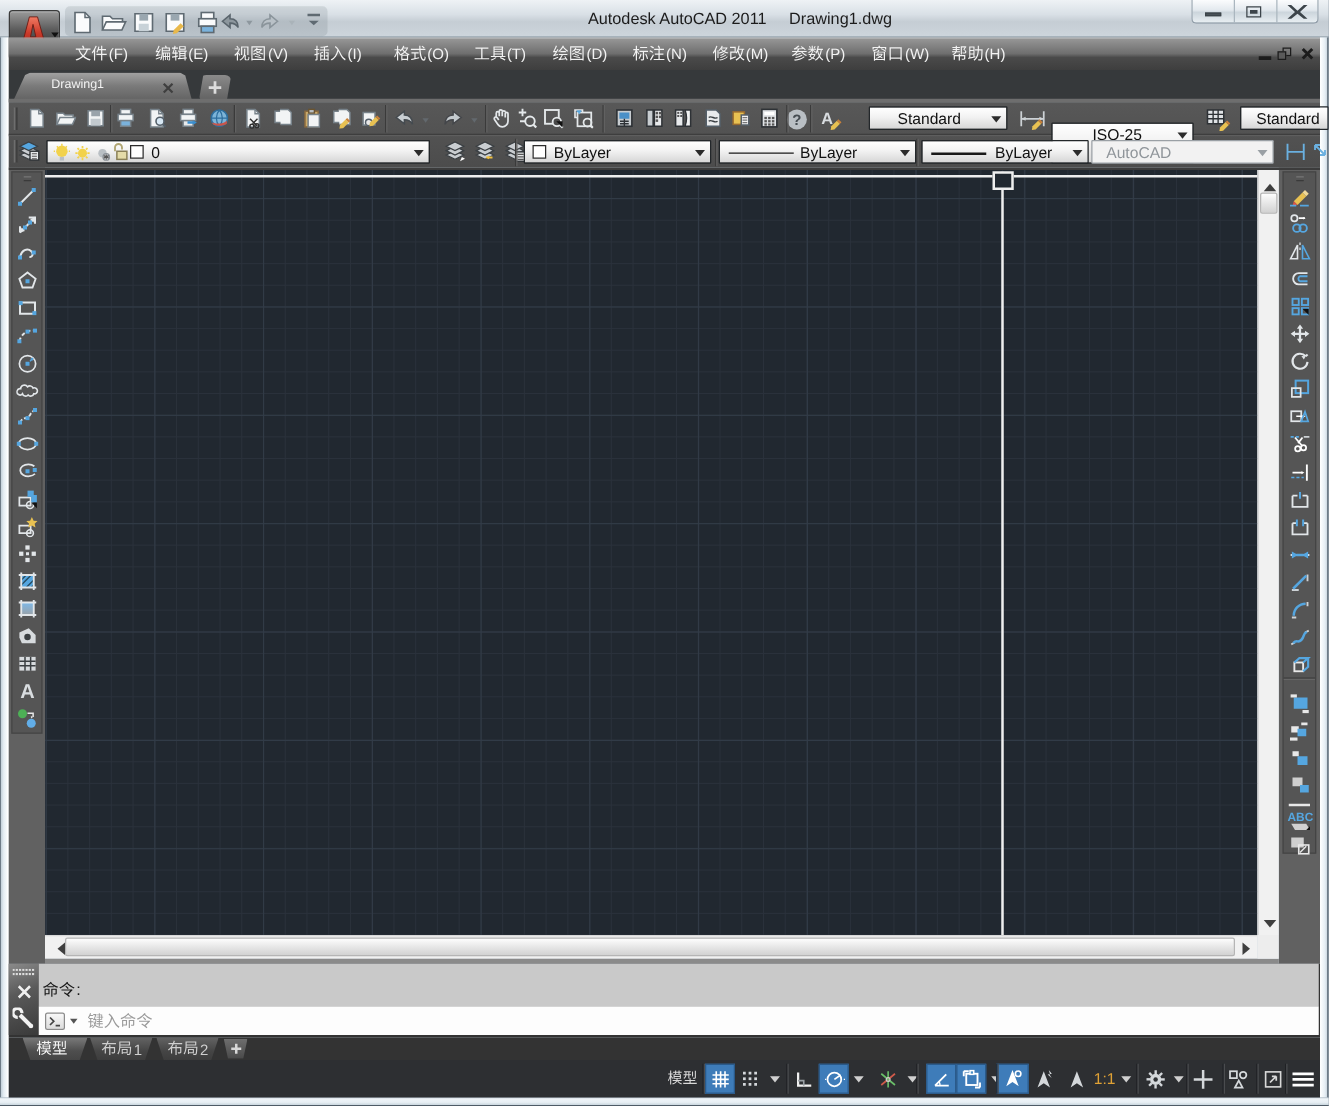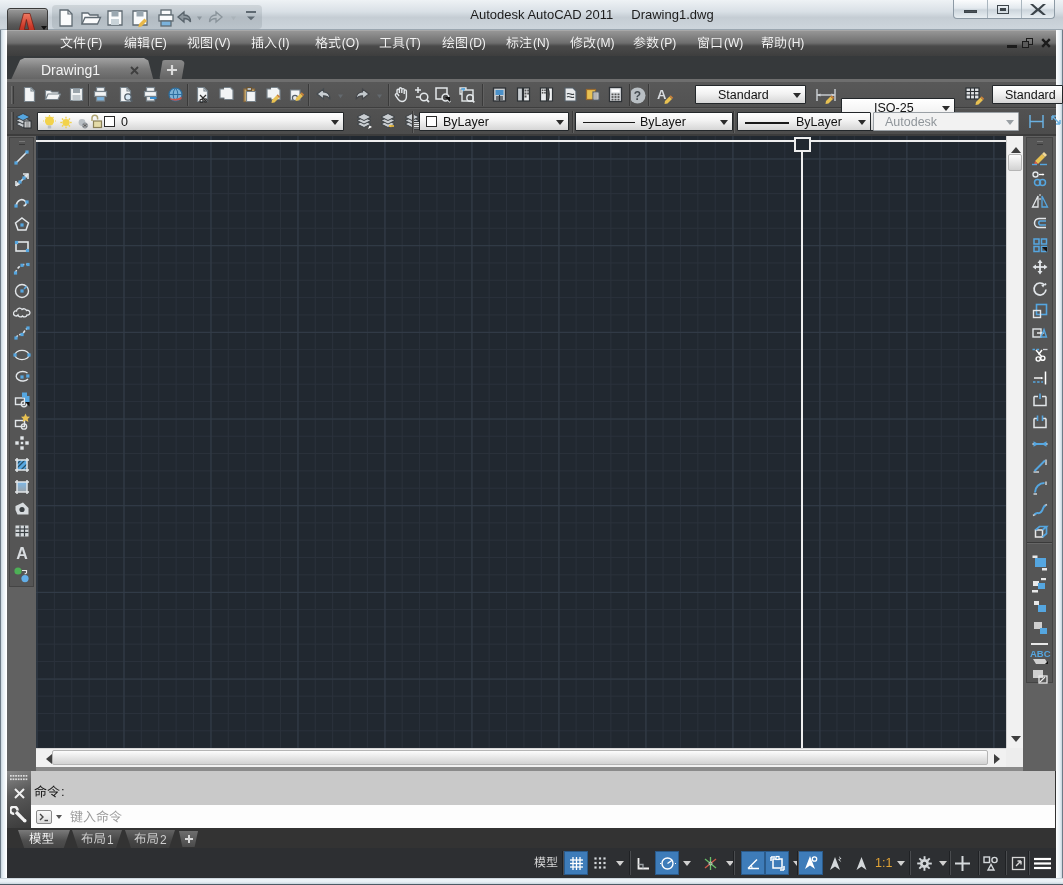--- a/index.html
+++ b/index.html
@@ -180,21 +180,21 @@
     <span style="margin-left:1px;">(H)</span>
   </div>
 <div class="ab" style="position:absolute;left:1007px;top:44.5px;width:10px;height:3px;background:#1c1c1c;"></div>
 <div class="ab" style="position:absolute;left:1026px;top:37.5px;width:7px;height:7px;border:1.8px solid #1c1c1c;"></div>
 <div class="ab" style="position:absolute;left:1022px;top:41px;width:7px;height:7px;border:1.8px solid #1c1c1c;background:#5a5a5a;"></div>
 <svg class="ab" style="left:1041px;top:37.5px;" width="10" height="10" viewBox="0 0 10 10">
     <path d="M1.2 1.2 L8.8 8.8 M8.8 1.2 L1.2 8.8" stroke="#1c1c1c" stroke-width="2.4"></path>
   </svg>
 <div class="ab" style="position:absolute;left:7px;top:56px;width:1049px;height:26px;background:#36393b;"></div>
 <div class="ab" style="position:absolute;left:10px;top:58px;width:144px;height:24px;background:linear-gradient(#a2a2a2,#7a7a7a 45%,#5f5f5f);clip-path:polygon(0% 100%,7% 8%,10% 0%,93% 0%,96% 10%,100% 100%);">
-<span style="position:absolute;left:31px;top:4px;font-size:14px;color:#f2f2f2;">Drawing1</span>
+<span style="position:absolute;left:31px;top:4px;font-size:10px;color:#f2f2f2;">Drawing1</span>
 <svg style="position:absolute;left:120px;top:8px;" width="9" height="9" viewBox="0 0 9 9">
       <path d="M1 1 L8 8 M8 1 L1 8" stroke="#3f3f3f" stroke-width="1.8"></path>
     </svg>
   </div>
 <div class="ab" style="position:absolute;left:159px;top:60px;width:26px;height:21px;background:linear-gradient(#8a8a8a,#606060);border-radius:6px 5px 5px 5px;clip-path:polygon(0% 100%,14% 0%,100% 0%,86% 100%);">
 <svg style="position:absolute;left:7px;top:4px;" width="12" height="12" viewBox="0 0 12 12">
       <path d="M6 1 V11 M1 6 H11" stroke="#dcdcdc" stroke-width="2.2"></path>
     </svg>
   </div>
 <div class="ab" style="position:absolute;left:7px;top:79px;width:1049px;height:3px;background:#6e6e6e;"></div>
@@ -554,21 +554,21 @@
       <div style="position:absolute;right:4px;top:7px;width:0;height:0;border:4px solid transparent;border-top:5px solid #2b2b2b;"></div>
     </div>
     <div style="position:absolute;left:726px;top:2px;width:1px;height:22px;background:#3a3a3a;"></div>
     <div style="position:absolute;left:727px;top:2px;width:1px;height:22px;background:#616161;"></div>
     <div style="position:absolute;left:730px;top:3px;width:134px;height:19px;background:linear-gradient(#ffffff,#f2f2f2 45%,#d6d6d6);border:1px solid #23272a;border-radius:1px;">
       <div class="ab" style="left:7px;top:8.5px;width:44px;height:2px;background:#1a1a1a;"></div>
       <span style="position:absolute;left:58px;top:2px;font-size:12.5px;color:#111;">ByLayer</span>
       <div style="position:absolute;right:4px;top:7px;width:0;height:0;border:4px solid transparent;border-top:5px solid #2b2b2b;"></div>
     </div>
     <div style="position:absolute;left:866px;top:3px;width:146px;height:19px;background:#f2f2f2;border:1px solid #9aa0a5;border-radius:1px;">
-      <span style="position:absolute;left:11px;top:2px;font-size:12.5px;color:#8f959a;">Autodesk</span>
+      <span style="position:absolute;left:11px;top:2px;font-size:12.5px;color:#8f959a;">AutoCAD</span>
       <div style="position:absolute;right:4px;top:7px;width:0;height:0;border:4px solid transparent;border-top:5px solid #9aa0a5;"></div>
     </div>
     <svg class="ab" style="left:1021px;top:4px;" width="34" height="17" viewBox="0 0 34 17">
       <path d="M2 2 V15 M15 2 V15 M2 8.5 H15" stroke="#6ab0e0" stroke-width="1.5"></path>
       <path d="M24 3 L32 11 M24 3 l0 4 M24 3 l4 0 M32 11 l-4 0 M32 11 l0 -4" stroke="#6ab0e0" stroke-width="1.5" fill="none"></path>
     </svg>
   </div>
 <div class="ab" style="position:absolute;left:7px;top:134px;width:29px;height:637px;background:#616161;"></div>
 <div class="ab" style="position:absolute;left:1023px;top:134px;width:33px;height:637px;background:#616161;"></div>
 <div class="ab" style="position:absolute;left:7px;top:134px;width:1049px;height:2px;background:#3c3c3c;"></div>

